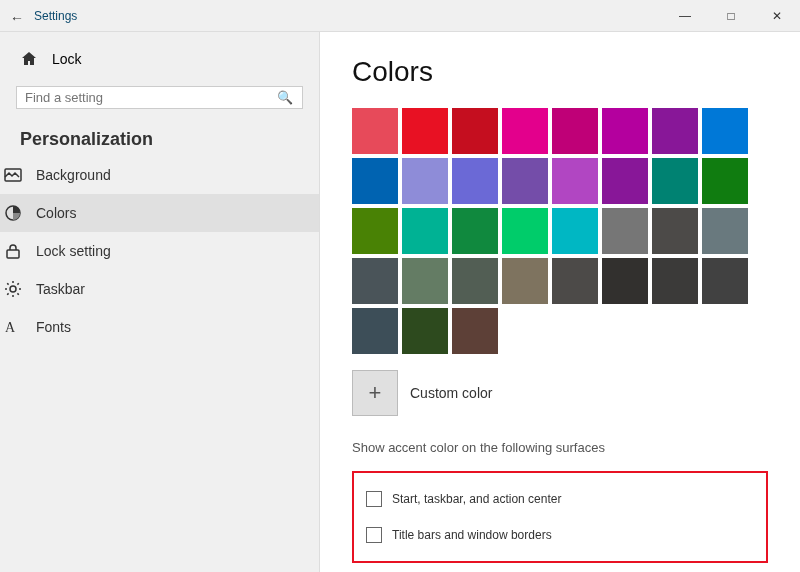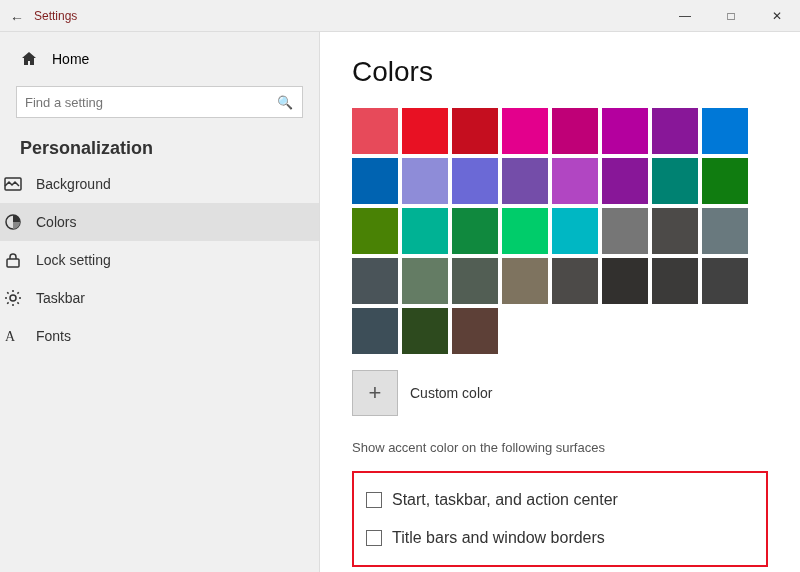--- a/index.html
+++ b/index.html
@@ -24,21 +24,21 @@
       border-bottom: 1px solid #ddd;
       flex-shrink: 0;
     }
     .title-bar-left {
       display: flex;
       align-items: center;
       gap: 10px;
     }
     .title-bar-title {
       font-size: 12px;
-      color: #7f1d1d;
+      color: #0c4a6e;
     }
     .title-bar-controls {
       display: flex;
       height: 32px;
     }
     .title-bar-btn {
       width: 46px;
       height: 32px;
       display: flex;
       align-items: center;
@@ -76,21 +76,21 @@
       cursor: pointer;
       font-size: 14px;
     }
 
     .sidebar-search {
       margin: 8px 16px;
       display: flex;
       align-items: center;
       background: #fff;
       border: 1px solid #ccc;
-      height: 32px;
+      height: 23px;
       padding: 0 8px;
     }
     .sidebar-search input {
       border: none;
       outline: none;
       flex: 1;
       font-size: 13px;
       background: transparent;
     }
 
@@ -182,21 +182,21 @@
     .accent-options {
       border: 2px solid #e81123;
       padding: 8px 12px;
     }
 
     .checkbox-row {
       display: flex;
       align-items: center;
       gap: 10px;
       padding: 10px 0;
-      font-size: 16px;
+      font-size: 12px;
       color: #333;
     }
     .checkbox-row + .checkbox-row {
       border-top: none;
     }
     .checkbox-box {
       width: 16px;
       height: 16px;
       border: 1px solid #666;
       background: #fff;
@@ -227,21 +227,21 @@
 
 <div class="app-body">
 
   <div class="sidebar">
     <div class="sidebar-home">
       <span class="sidebar-icon">
         <svg width="16" height="16" viewBox="0 0 16 16" fill="#333">
           <path d="M8 1L1 7h2v7h4v-4h2v4h4V7h2L8 1z"></path>
         </svg>
       </span>
-      <span>Home</span>
+      <span>Lock</span>
     </div>
 
     <div class="sidebar-search">
       <input type="text" placeholder="Find a setting" style="">
       <span style="color:#666;font-size:13px;">🔍</span>
     </div>
 
     <div class="sidebar-section-title">Personalization</div>
 
     <div class="sidebar-item">

